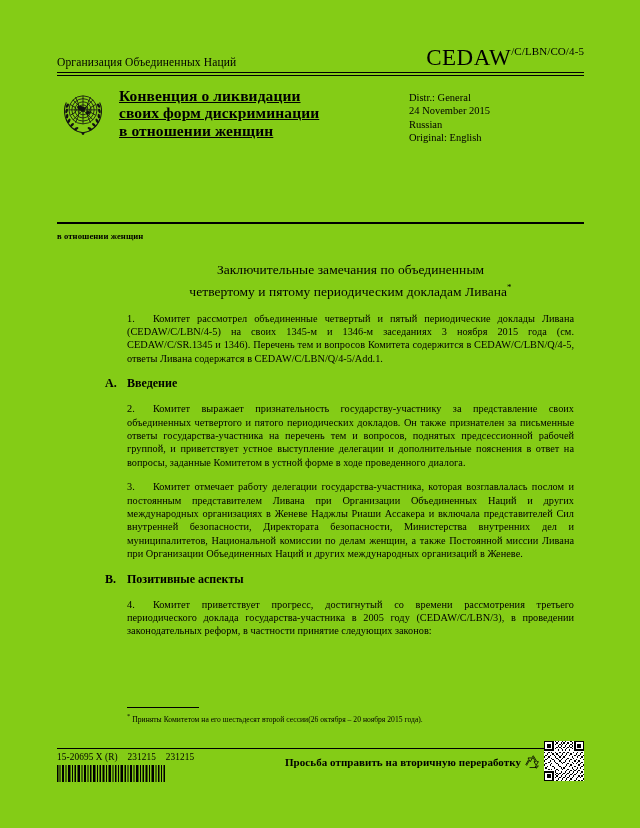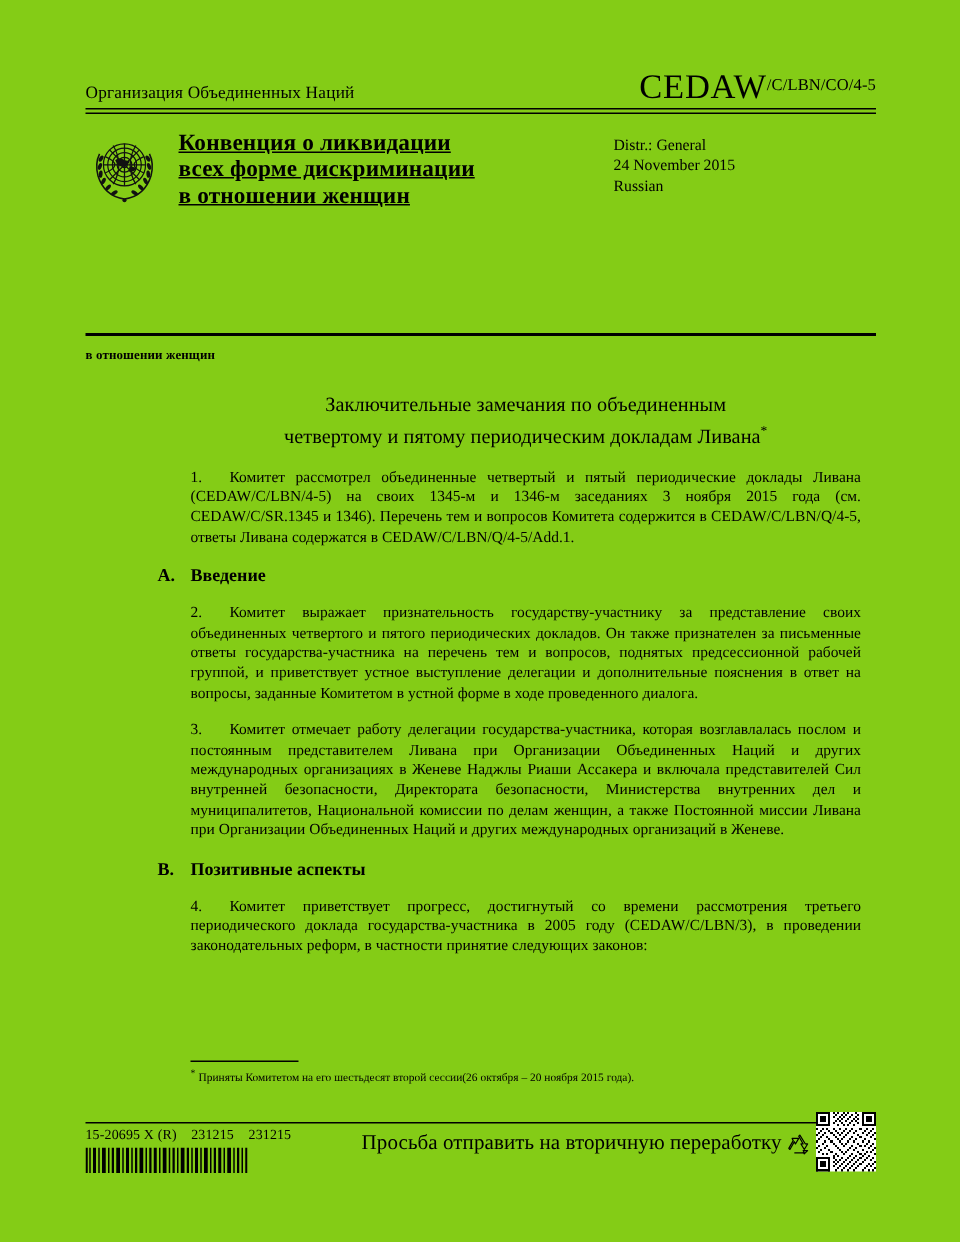--- a/index.html
+++ b/index.html
@@ -39,21 +39,21 @@
   }
   .org-name {
     font-family: "Liberation Serif", serif;
     font-size: 11.5px;
     letter-spacing: 0.15px;
     line-height: 1;
     padding-bottom: 1px;
   }
   .symbol-line {
     display: flex;
-    align-items: center;
+    align-items: flex-start;
     line-height: 1;
     margin-left: 12px;
   }
   .symbol-main {
     font-size: 23px;
     letter-spacing: 0.5px;
     font-family: "Liberation Serif", serif;
   }
   .symbol-suffix {
     font-size: 11px;
@@ -228,22 +228,22 @@
     width: 108px;
     display: block;
   }
   .recycle-block {
     display: flex;
     align-items: center;
     gap: 4px;
     padding-top: 3px;
   }
   .recycle-text {
-    font-weight: normal;
-    font-size: 14px;
+    font-weight: bold;
+    font-size: 11px;
     letter-spacing: 0.05px;
   }
   .recycle-icon { width: 15px; height: 14px; display: block; }
   .qr { width: 40px; height: 40px; display: block; margin-left: 4px; margin-top: -11px; }
   .footer-right { display: flex; align-items: flex-start; }
 </style>
 </head>
 <body>
 
 <div class="page">
@@ -297,28 +297,29 @@
             <ellipse cx="77" cy="65" rx="4.6" ry="2.4" transform="rotate(62 77 65)"></ellipse>
             <ellipse cx="71" cy="73" rx="4.6" ry="2.4" transform="rotate(46 71 73)"></ellipse>
             <ellipse cx="63" cy="80" rx="4.6" ry="2.4" transform="rotate(30 63 80)"></ellipse>
             <circle cx="50" cy="89.5" r="2.6"></circle>
           </g>
         </svg>
       </div>
 
       <div class="conv-title">
         <div>Конвенция о ликвидации</div>
-        <div>всех форме дискриминации</div>
+        <div>своих форм дискриминации</div>
         <div>в отношении женщин</div>
       </div>
 
       <div class="distr-col">
         <div>Distr.: General</div>
         <div>24 November 2015</div>
         <div>Russian</div>
+        <div>Original: English</div>
       </div>
 
     </div>
   </div>
 
   <div class="rule-thick"></div>
   <div class="committee">
     <div>в отношении женщин</div>
   </div>
 

